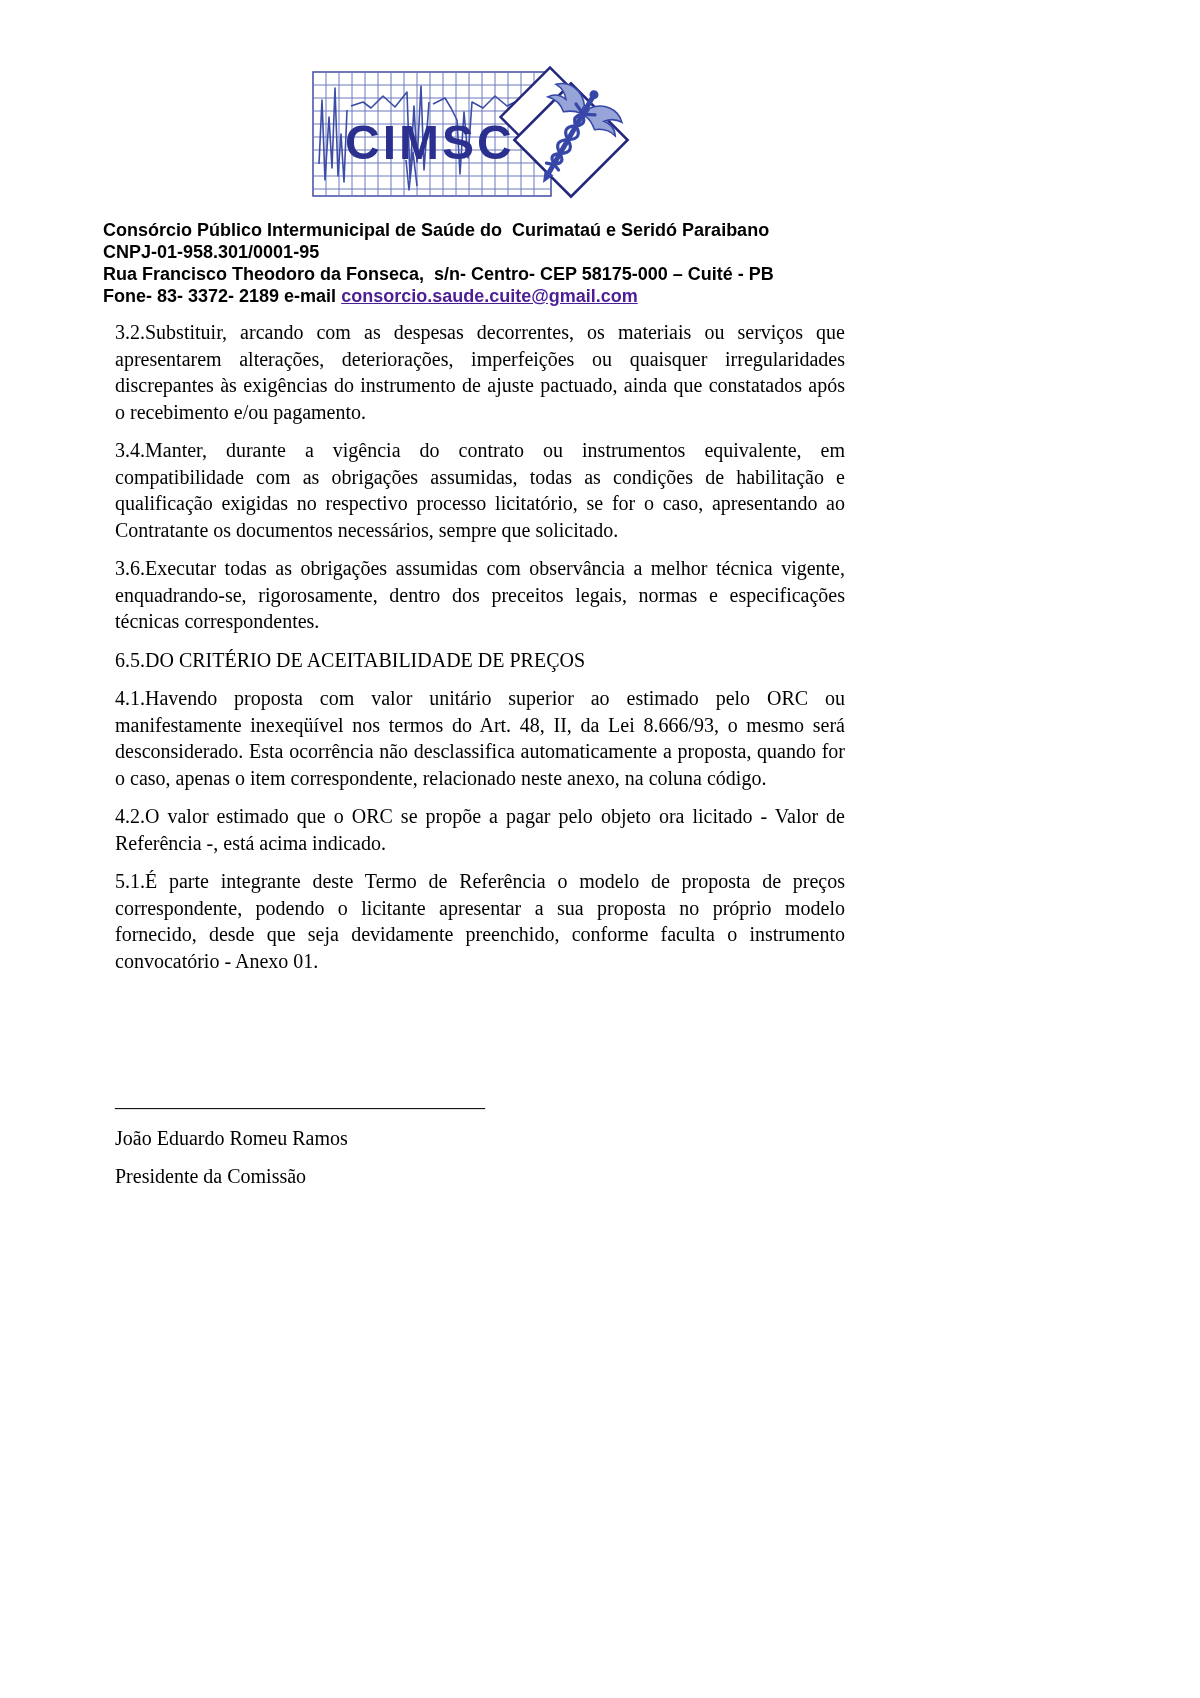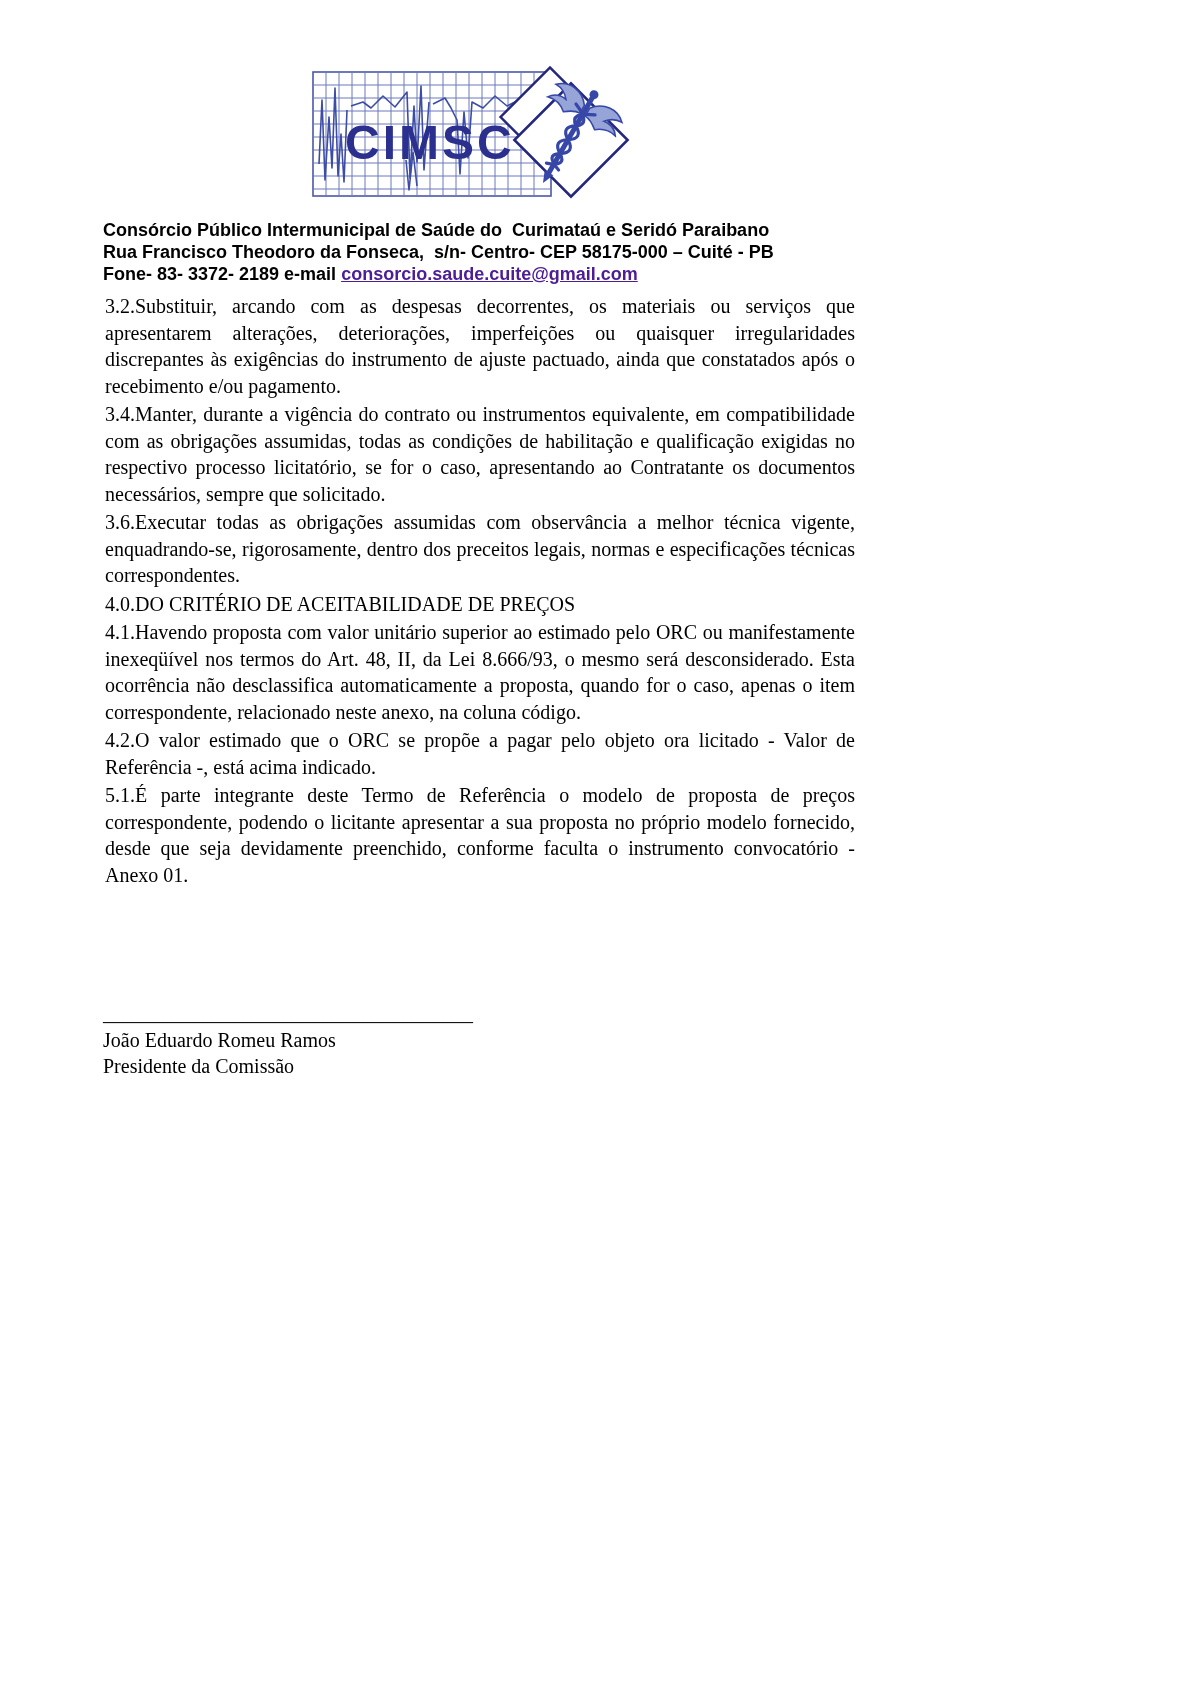--- a/index.html
+++ b/index.html
@@ -22,27 +22,27 @@
     font-weight: bold;
     font-size: 18px;
     line-height: 22px;
     text-align: left;
     white-space: pre-wrap;
   }
   .email-link { color: #4c1d95; text-decoration: underline; cursor: pointer; }
 
   
   .doc { margin-top: 8px; font-size: 20px; line-height: 26.5px; }
-  .doc p { margin: 2px; text-align: justify; }
+  .doc p { margin: 12px; text-align: justify; }
   .doc p.heading { text-align: left; }
   .gap-above { margin-top: 26.5px; }
 
   
   .sig { margin-top: 112px; font-size: 20px; line-height: 26.5px; }
-  .sig p { margin: 0; text-align: left; }
+  .sig p { margin: 12px; text-align: left; }
 </style>
 </head>
 <body>
 
 <div class="page">
 
   <div class="logo-wrap">
     <svg width="338" height="145" viewBox="0 0 338 145" xmlns="http://www.w3.org/2000/svg">
 
       <g>
@@ -72,29 +72,30 @@
         <path id="wingL" d="M-3 -36 C -12 -48 -28 -50 -38 -40 C -30 -40 -26 -37 -22 -32 C -29 -33 -35 -31 -39 -25 C -31 -27 -24 -25 -18 -20 C -13 -24 -7 -27 -3 -27 Z" fill="#96a4d8" stroke="#3647a8" stroke-width="1.6"></path>
         <use href="#wingL" transform="scale(-1,1)"></use>
         <path d="M-11 -33 Q 13 -23 0 -14 Q -13 -6 0 2 Q 13 10 0 18 Q -13 26 7 33" stroke="#3647a8" stroke-width="3.2" fill="none" stroke-linecap="round"></path>
         <path d="M11 -33 Q -13 -23 0 -14 Q 13 -6 0 2 Q -13 10 0 18 Q 13 26 -7 33" stroke="#3647a8" stroke-width="3.2" fill="none" stroke-linecap="round"></path>
       </g>
     </svg>
   </div>
 
   <div>
     <div class="hdr-line">Consórcio Público Intermunicipal de Saúde do  Curimataú e Seridó Paraibano</div>
+    <div class="hdr-line">CNPJ-01-958.301/0001-95</div>
     <div class="hdr-line">Rua Francisco Theodoro da Fonseca,  s/n- Centro- CEP 58175-000 – Cuité - PB</div>
     <div class="hdr-line"><span>Fone- 83- 3372- 2189 e-mail </span><span class="email-link">consorcio.saude.cuite@gmail.com</span></div>
   </div>
 
   <div class="doc">
     <p>3.2.Substituir, arcando com as despesas decorrentes, os materiais ou serviços que apresentarem alterações, deteriorações, imperfeições ou quaisquer irregularidades discrepantes às exigências do instrumento de ajuste pactuado, ainda que constatados após o recebimento e/ou pagamento.</p>
     <p>3.4.Manter, durante a vigência do contrato ou instrumentos equivalente, em compatibilidade com as obrigações assumidas, todas as condições de habilitação e qualificação exigidas no respectivo processo licitatório, se for o caso, apresentando ao Contratante os documentos necessários, sempre que solicitado.</p>
     <p>3.6.Executar todas as obrigações assumidas com observância a melhor técnica vigente, enquadrando-se, rigorosamente, dentro dos preceitos legais, normas e especificações técnicas correspondentes.</p>
-    <p class="heading gap-above">4.0.DO CRITÉRIO DE ACEITABILIDADE DE PREÇOS</p>
+    <p class="heading gap-above">6.5.DO CRITÉRIO DE ACEITABILIDADE DE PREÇOS</p>
     <p>4.1.Havendo proposta com valor unitário superior ao estimado pelo ORC ou manifestamente inexeqüível nos termos do Art. 48, II, da Lei 8.666/93, o mesmo será desconsiderado. Esta ocorrência não desclassifica automaticamente a proposta, quando for o caso, apenas o item correspondente, relacionado neste anexo, na coluna código.</p>
     <p>4.2.O valor estimado que o ORC se propõe a pagar pelo objeto ora licitado - Valor de Referência -, está acima indicado.</p>
     <p>5.1.É parte integrante deste Termo de Referência o modelo de proposta de preços correspondente, podendo o licitante apresentar a sua proposta no próprio modelo fornecido, desde que seja devidamente preenchido, conforme faculta o instrumento convocatório - Anexo 01.</p>
   </div>
 
   <div class="sig">
     <p>_____________________________________</p>
     <p>João Eduardo Romeu Ramos</p>
     <p>Presidente da Comissão</p>
   </div>

